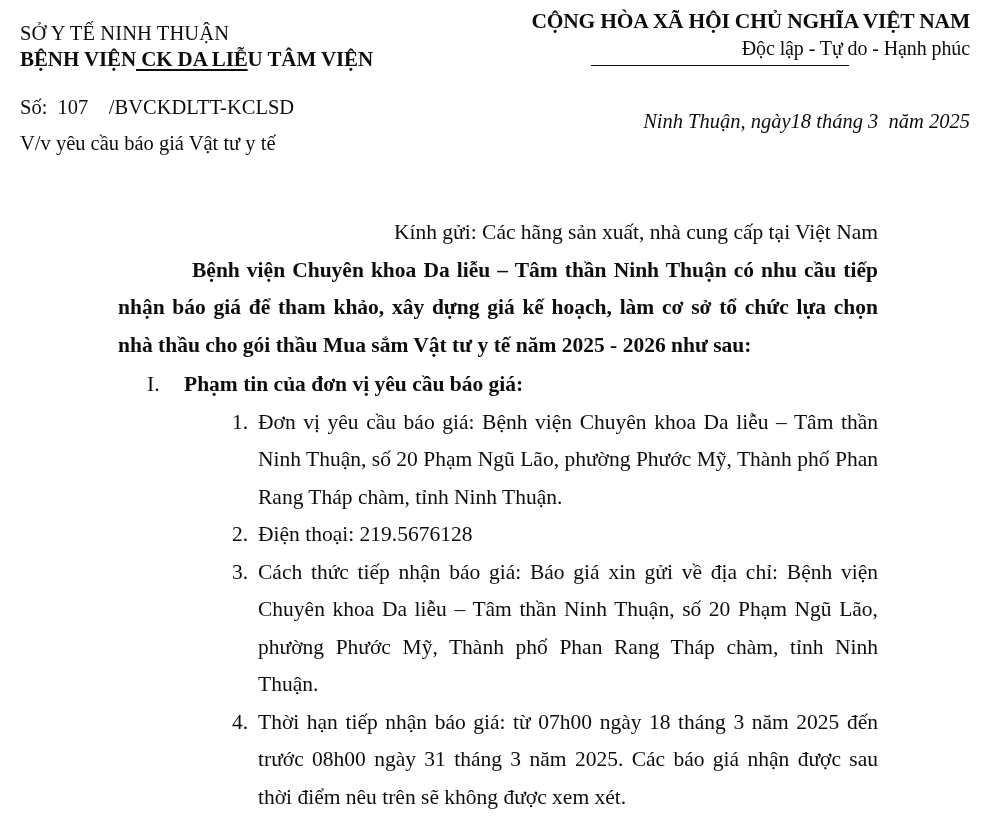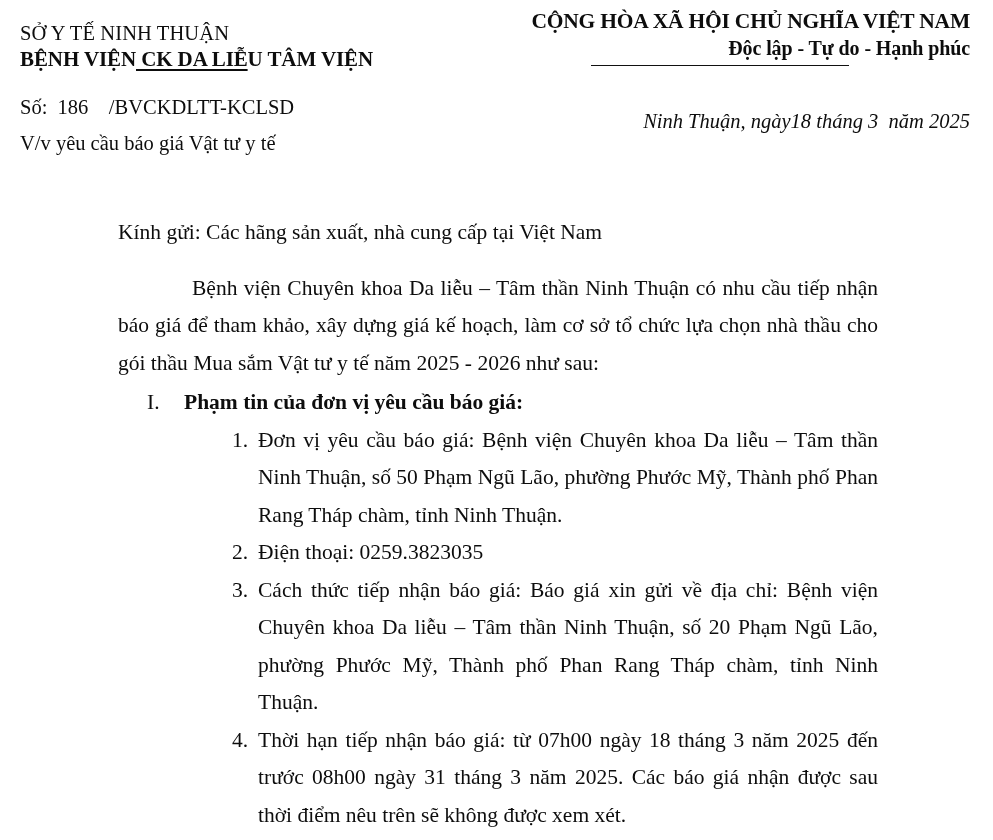--- a/index.html
+++ b/index.html
@@ -61,21 +61,21 @@
 
   .nation-title {
     font-size: 21.5px;
     font-weight: bold;
     line-height: 27px;
     white-space: nowrap;
     letter-spacing: -0.2px;
   }
   .nation-motto {
     font-size: 20px;
-    font-weight: bold;
+    font-weight: normal;
     line-height: 26px;
     white-space: nowrap;
     letter-spacing: -0.1px;
   }
   .motto-rule {
     width: 258px;
     height: 0;
     border-top: 1.7px solid #111;
     margin: 4px auto 0 auto;
   }
@@ -103,28 +103,28 @@
   
   .doc-body {
     position: absolute;
     top: 214px;
     left: 118px;
     width: 760px;
     font-size: 21.5px;
     line-height: 37.5px;
   }
   .recipient-line {
-    text-align: left;
-    margin-bottom: 18px;
+    text-align: right;
     white-space: nowrap;
   }
   .intro-para {
     text-align: justify;
     text-indent: 74px;
     margin: 0;
+    font-weight: bold;
   }
 
   .section-row {
     display: flex;
     align-items: flex-start;
     margin-top: 2px;
   }
   .section-numeral {
     width: 66px;
     flex: 0 0 66px;
@@ -165,21 +165,21 @@
 </head>
 <body>
 
 <div class="doc-header">
 
   <div class="hdr-col-left">
     <div class="org-parent">SỞ Y TẾ NINH THUẬN</div>
     <div class="org-name">
       <span>BỆNH VIỆN</span><span class="ul-part"> CK DA LIỄ</span><span>U TÂM VIỆN</span>
     </div>
-    <div class="doc-number">Số:  186    /BVCKDLTT-KCLSD</div>
+    <div class="doc-number">Số:  107    /BVCKDLTT-KCLSD</div>
     <div class="doc-subject">V/v yêu cầu báo giá Vật tư y tế</div>
   </div>
 
   <div class="hdr-col-right">
     <div class="nation-title">CỘNG HÒA XÃ HỘI CHỦ NGHĨA VIỆT NAM</div>
     <div class="nation-motto">Độc lập - Tự do - Hạnh phúc</div>
     <div class="motto-rule"></div>
     <div class="doc-place-date">Ninh Thuận, ngày18 tháng 3  năm 2025</div>
   </div>
 
@@ -193,27 +193,27 @@
 
   <div class="section-row">
     <div class="section-numeral">I.</div>
     <div class="section-heading">Phạm tin của đơn vị yêu cầu báo giá:</div>
   </div>
 
   <ol class="num-list">
 
     <li class="num-item">
       <span class="num-marker">1.</span>
-      <span class="num-text">Đơn vị yêu cầu báo giá: Bệnh viện Chuyên khoa Da liễu – Tâm thần Ninh Thuận, số 50 Phạm Ngũ Lão, phường Phước Mỹ, Thành phố Phan Rang Tháp chàm, tỉnh Ninh Thuận.</span>
+      <span class="num-text">Đơn vị yêu cầu báo giá: Bệnh viện Chuyên khoa Da liễu – Tâm thần Ninh Thuận, số 20 Phạm Ngũ Lão, phường Phước Mỹ, Thành phố Phan Rang Tháp chàm, tỉnh Ninh Thuận.</span>
     </li>
 
     <li class="num-item">
       <span class="num-marker">2.</span>
       <span class="num-text">
-        <span class="sub-line">Điện thoại: 0259.3823035</span>
+        <span class="sub-line">Điện thoại: 219.5676128</span>
       </span>
     </li>
 
     <li class="num-item">
       <span class="num-marker">3.</span>
       <span class="num-text">Cách thức tiếp nhận báo giá: Báo giá xin gửi về địa chỉ: Bệnh viện Chuyên khoa Da liễu – Tâm thần Ninh Thuận, số 20 Phạm Ngũ Lão, phường Phước Mỹ, Thành phố Phan Rang Tháp chàm, tỉnh Ninh Thuận.</span>
     </li>
 
     <li class="num-item">
       <span class="num-marker">4.</span>

